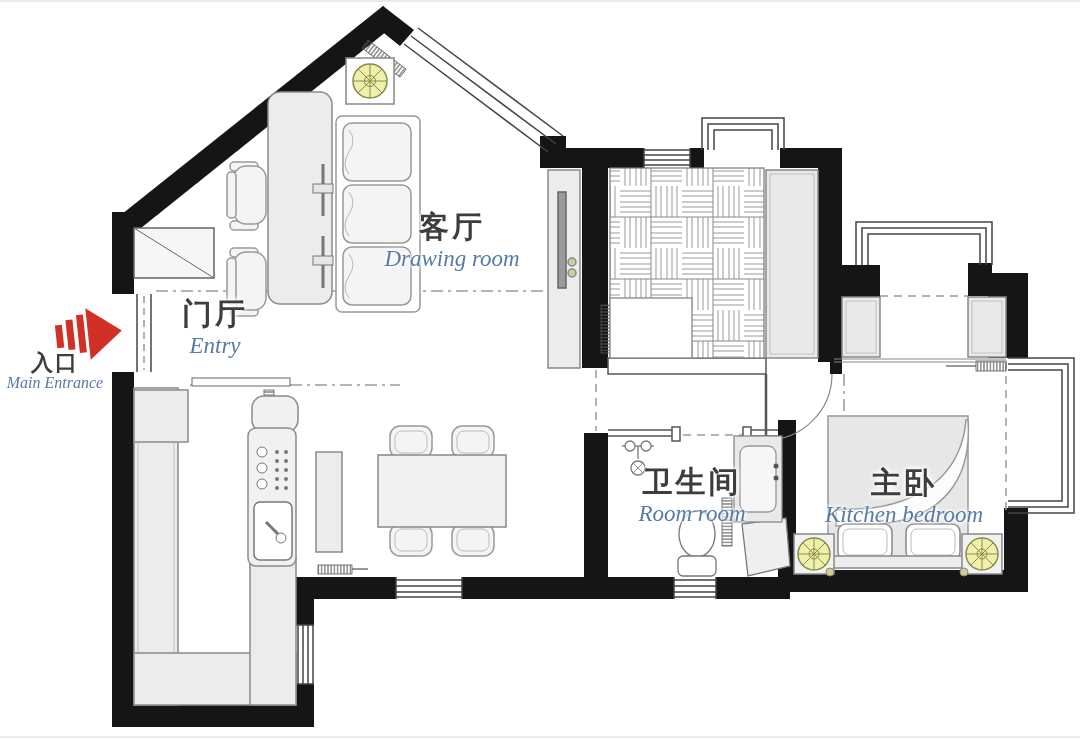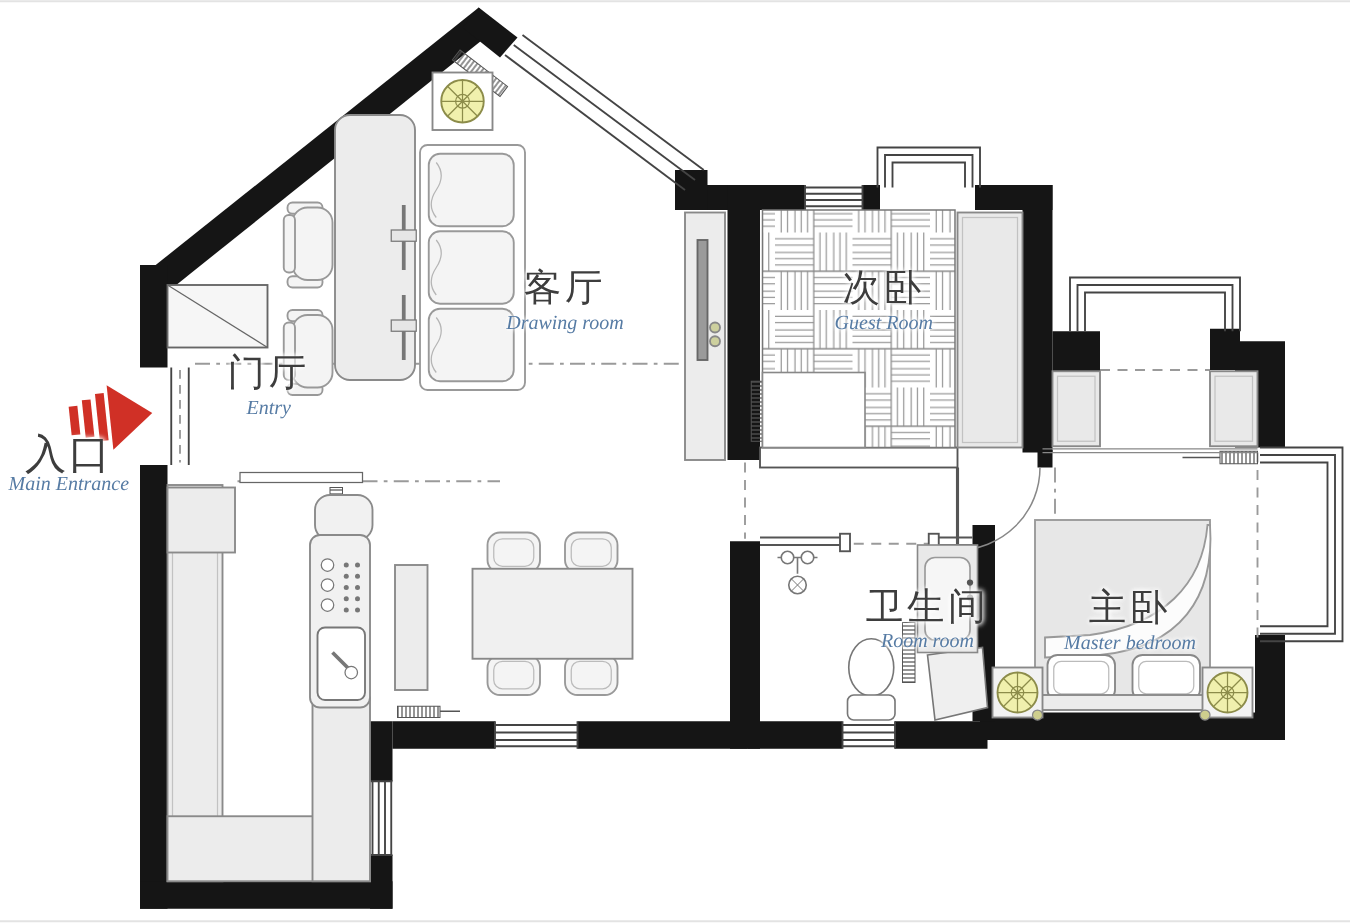--- a/index.html
+++ b/index.html
@@ -6,31 +6,31 @@
   .stage {
     position:relative; width:1080px; height:739px; background:#fff;
     font-family:"DejaVu Sans","Liberation Sans",sans-serif; overflow:hidden;
   }
   .stage svg { position:absolute; left:0; top:0; }
   .room-label {
     position:absolute; transform:translate(-50%,-50%);
     text-align:center; white-space:nowrap; pointer-events:none;
   }
   .cn {
-    font-size:30px; font-weight:normal; color:var(--label-cn,#3d3d3d);
+    font-size:30px; font-weight:bold; color:var(--label-cn,#3d3d3d);
     letter-spacing:3px; line-height:1;
     text-shadow:0 0 4px #fff, 0 0 4px #fff, 0 0 6px #fff;
   }
   .en {
-    font-size:16px; font-style:italic;
+    font-size:23px; font-style:italic;
     font-family:"Liberation Serif","DejaVu Serif",serif;
     color:var(--label-blue,#567ba4); line-height:1.15; margin-top:4px;
     text-shadow:0 0 4px #fff, 0 0 4px #fff, 0 0 6px #fff;
   }
-  .entrance .cn { font-size:33px; letter-spacing:2px; }
+  .entrance .cn { font-size:22px; letter-spacing:2px; }
   .entrance .en { font-size:16px; margin-top:0; }
 </style>
 </head>
 <body>
 
 <div class="stage">
 <svg width="1080" height="739" viewBox="0 0 1080 739">
   <defs>
     <pattern id="weave" width="62" height="62" patternUnits="userSpaceOnUse">
       <rect width="62" height="62" fill="#fff"></rect>
@@ -329,33 +329,29 @@
     </g>
     <circle cx="830" cy="572" r="4" fill="#cfcf8e" stroke="#888" stroke-width="1"></circle>
     <circle cx="964" cy="572" r="4" fill="#cfcf8e" stroke="#888" stroke-width="1"></circle>
   </g>
 </svg>
 
   <div class="room-label" style="left:452px; top:242px;">
     <div class="cn">客厅</div>
     <div class="en">Drawing room</div>
   </div>
-  <div class="room-label" style="left:215px; top:310px;">
+  <div class="room-label" style="left:215px; top:329px;">
     <div class="cn">门厅</div>
     <div class="en">Entry</div>
   </div>
-  <div class="room-label" style="left:707px; top:242px;">
-    <div class="cn">次卧</div>
-    <div class="en">Guest Room</div>
-  </div>
-  <div class="room-label" style="left:742px; top:497px;">
+  <div class="room-label" style="left:692px; top:497px;">
     <div class="cn">卫生间</div>
     <div class="en">Room room</div>
   </div>
   <div class="room-label" style="left:904px; top:498px;text-align:center;">
     <div class="cn">主卧</div>
-    <div class="en">Master bedroom</div>
+    <div class="en">Kitchen bedroom</div>
   </div>
   <div class="room-label entrance" style="left:55px; top:372px;">
     <div class="cn">入口</div>
     <div class="en">Main Entrance</div>
   </div>
 </div>
 
 </body></html>

